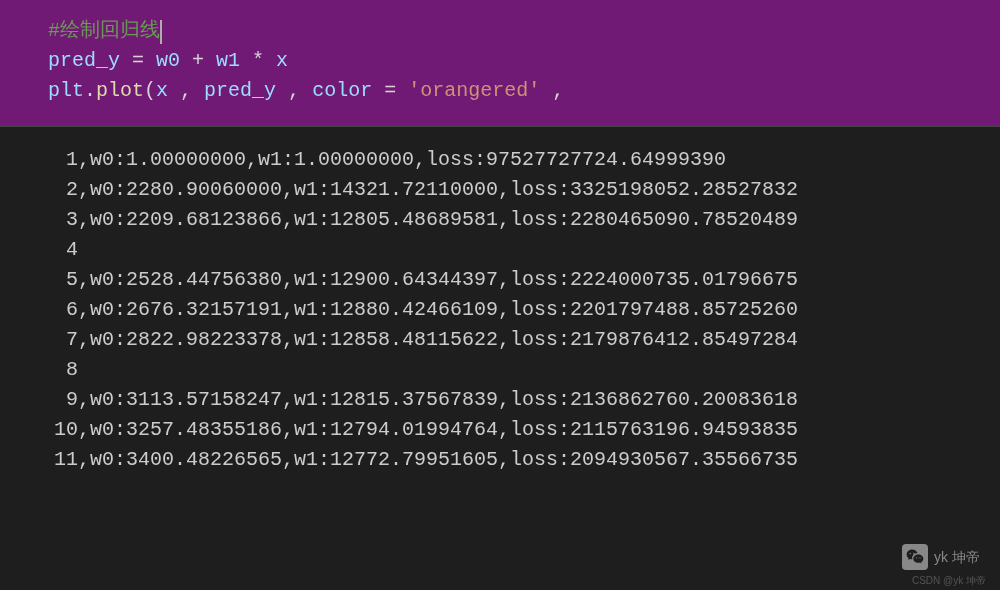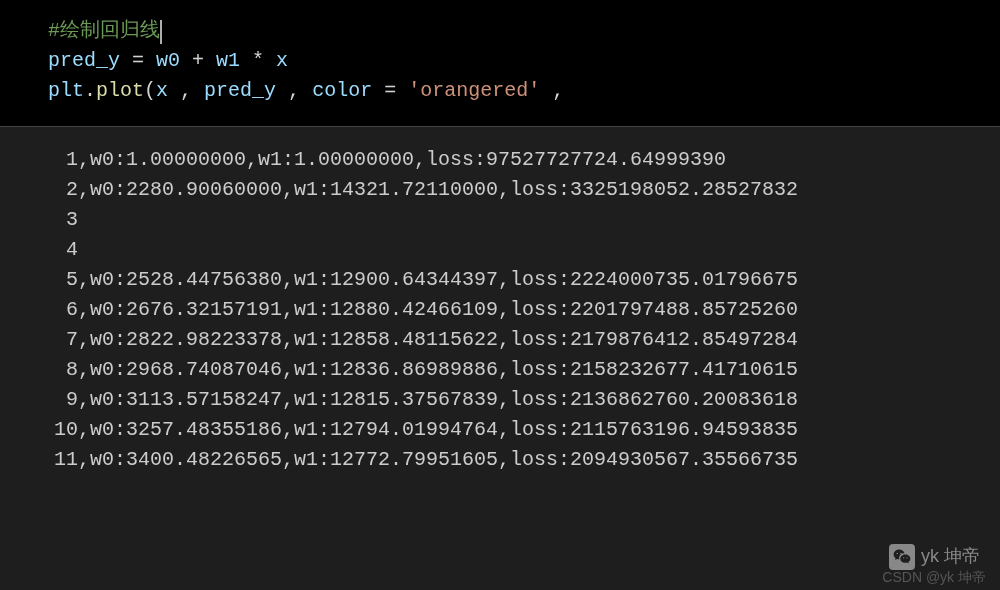--- a/index.html
+++ b/index.html
@@ -12,21 +12,21 @@
       height: 590px;
       background: #1e1e1e;
       font-family: Consolas, 'Courier New', monospace;
       font-size: 20px;
       line-height: 1.5;
       overflow: hidden;
       position: relative;
     }
     .editor-pane {
       padding: 16px 0 20px 48px;
-      background: #000000;
+      background: #701a75;
     }
     .code-line {
       white-space: pre;
       color: #d4d4d4;
       min-height: 30px;
     }
     .cursor {
       display: inline-block;
       width: 2px;
       height: 24px;
@@ -61,21 +61,21 @@
     .object { color: #9cdcfe; }
     .function { color: #dcdcaa; }
     .param { color: #9cdcfe; text-align: right; }
     .string { color: #ce9178; }
     .punct { color: #d4d4d4; }
     .watermark {
       position: absolute;
       bottom: 20px;
       right: 20px;
       color: #888;
-      font-size: 18px;
+      font-size: 14px;
       display: flex;
       align-items: center;
       gap: 6px;
       font-family: sans-serif;
     }
     .wechat-icon {
       width: 26px;
       height: 26px;
       background: #888;
       border-radius: 4px;
@@ -86,44 +86,44 @@
     .wechat-icon svg {
       width: 20px;
       height: 20px;
       fill: #1e1e1e;
     }
     .sub-watermark {
       position: absolute;
       bottom: 2px;
       right: 14px;
       color: #555;
-      font-size: 14px;
+      font-size: 10px;
       font-family: sans-serif;
     }
   </style>
 </head>
 <body>
 
 <div class="editor-pane">
   <div class="code-line"><span class="comment">#绘制回归线</span><span class="cursor"></span></div>
   <div class="code-line"><span class="variable">pred_y</span><span class="operator"> = </span><span class="variable">w0</span><span class="operator"> + </span><span class="variable">w1</span><span class="operator"> * </span><span class="variable">x</span></div>
   <div class="code-line"><span class="object">plt</span><span class="punct">.</span><span class="function">plot</span><span class="punct">(</span><span class="variable">x</span><span class="punct"> , </span><span class="variable">pred_y</span><span class="punct"> , </span><span class="param">color</span><span class="operator"> = </span><span class="string">'orangered'</span><span class="punct"> ,</span></div>
 </div>
 
 <hr class="divider">
 
 <div class="output-pane">
   <div class="output-line"><span class="line-num">1</span><span>,w0:1.00000000,w1:1.00000000,loss:97527727724.64999390</span></div>
   <div class="output-line"><span class="line-num">2</span><span>,w0:2280.90060000,w1:14321.72110000,loss:3325198052.28527832</span></div>
-  <div class="output-line"><span class="line-num">3</span></div>
+  <div class="output-line"><span class="line-num">3</span><span>,w0:2209.68123866,w1:12805.48689581,loss:2280465090.78520489</span></div>
   <div class="output-line"><span class="line-num">4</span></div>
   <div class="output-line"><span class="line-num">5</span><span>,w0:2528.44756380,w1:12900.64344397,loss:2224000735.01796675</span></div>
   <div class="output-line"><span class="line-num">6</span><span>,w0:2676.32157191,w1:12880.42466109,loss:2201797488.85725260</span></div>
   <div class="output-line"><span class="line-num">7</span><span>,w0:2822.98223378,w1:12858.48115622,loss:2179876412.85497284</span></div>
-  <div class="output-line"><span class="line-num">8</span><span>,w0:2968.74087046,w1:12836.86989886,loss:2158232677.41710615</span></div>
+  <div class="output-line"><span class="line-num">8</span></div>
   <div class="output-line"><span class="line-num">9</span><span>,w0:3113.57158247,w1:12815.37567839,loss:2136862760.20083618</span></div>
   <div class="output-line"><span class="line-num">10</span><span>,w0:3257.48355186,w1:12794.01994764,loss:2115763196.94593835</span></div>
   <div class="output-line"><span class="line-num">11</span><span>,w0:3400.48226565,w1:12772.79951605,loss:2094930567.35566735</span></div>
 </div>
 
 <div class="watermark">
   <span class="wechat-icon">
     <svg viewBox="0 0 24 24">
         <path d="M8.5 3C4.9 3 2 5.7 2 9c0 1.8.9 3.4 2.3 4.5l-.6 2 2.3-1.2c.8.3 1.6.4 2.5.4h.4c-.2-.5-.3-1.1-.3-1.7 0-3 2.8-5.4 6.2-5.4h.2C14.3 4.9 11.7 3 8.5 3zm-2.2 4c.5 0 .9.4.9.9s-.4.9-.9.9-.9-.4-.9-.9.4-.9.9-.9zm4.4 0c.5 0 .9.4.9.9s-.4.9-.9.9-.9-.4-.9-.9.4-.9.9-.9zM16 9c-3.3 0-6 2.2-6 5s2.7 5 6 5c.7 0 1.4-.1 2-.3l2 1-.5-1.7c1.5-.9 2.5-2.4 2.5-4 0-2.8-2.7-5-6-5zm-2 3.2c.4 0 .8.3.8.8s-.3.8-.8.8-.8-.3-.8-.8.3-.8.8-.8zm4 0c.4 0 .8.3.8.8s-.3.8-.8.8-.8-.3-.8-.8.3-.8.8-.8z"></path>
       </svg>

